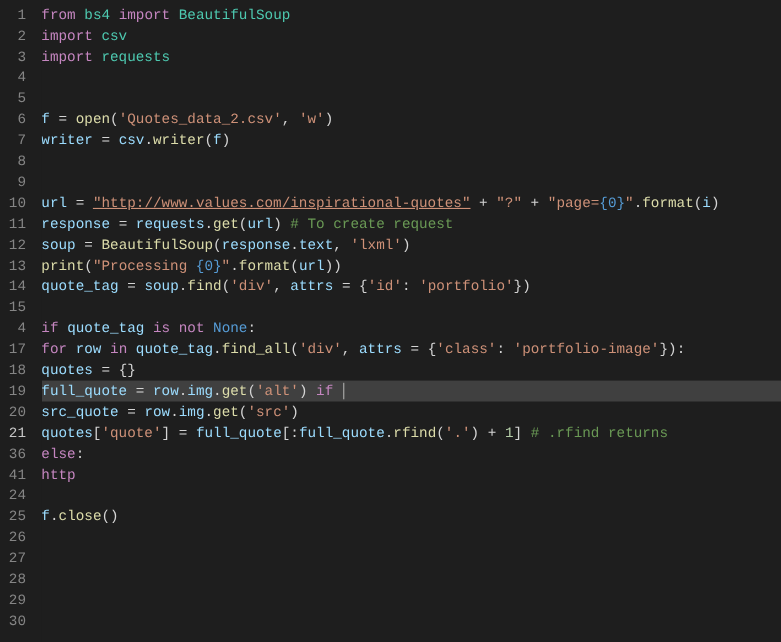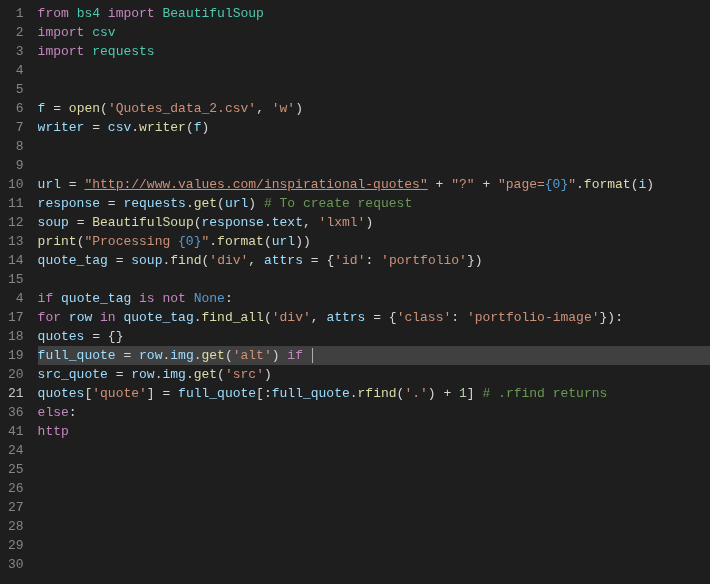--- a/index.html
+++ b/index.html
@@ -112,15 +112,16 @@
       <span class="line"></span>
       <span class="line">    <span class="tok-keyword">if</span> <span class="tok-var">quote_tag</span> <span class="tok-keyword">is</span> <span class="tok-keyword">not</span> <span class="tok-const">None</span><span class="tok-punct">:</span></span>
       <span class="line">        <span class="tok-keyword">for</span> <span class="tok-var">row</span> <span class="tok-keyword">in</span> <span class="tok-var">quote_tag</span><span class="tok-punct">.</span><span class="tok-func">find_all</span><span class="tok-punct">(</span><span class="tok-string">'div'</span><span class="tok-punct">,</span> <span class="tok-var">attrs</span> <span class="tok-op">=</span> <span class="tok-punct">{</span><span class="tok-string">'class'</span><span class="tok-punct">:</span> <span class="tok-string">'portfolio-image'</span><span class="tok-punct">}</span><span class="tok-punct">)</span><span class="tok-punct">:</span></span>
       <span class="line">            <span class="tok-var">quotes</span> <span class="tok-op">=</span> <span class="tok-punct">{</span><span class="tok-punct">}</span></span>
       <span class="line current">            <span class="tok-var">full_quote</span> <span class="tok-op">=</span> <span class="tok-var">row</span><span class="tok-punct">.</span><span class="tok-var">img</span><span class="tok-punct">.</span><span class="tok-func">get</span><span class="tok-punct">(</span><span class="tok-string">'alt'</span><span class="tok-punct">)</span> <span class="tok-keyword">if</span> <span class="cursor"></span></span>
       <span class="line">            <span class="tok-var">src_quote</span> <span class="tok-op">=</span> <span class="tok-var">row</span><span class="tok-punct">.</span><span class="tok-var">img</span><span class="tok-punct">.</span><span class="tok-func">get</span><span class="tok-punct">(</span><span class="tok-string">'src'</span><span class="tok-punct">)</span></span>
       <span class="line">            <span class="tok-var">quotes</span><span class="tok-punct">[</span><span class="tok-string">'quote'</span><span class="tok-punct">]</span> <span class="tok-op">=</span> <span class="tok-var">full_quote</span><span class="tok-punct">[</span><span class="tok-punct">:</span><span class="tok-var">full_quote</span><span class="tok-punct">.</span><span class="tok-func">rfind</span><span class="tok-punct">(</span><span class="tok-string">'.'</span><span class="tok-punct">)</span> <span class="tok-op">+</span> <span class="tok-number">1</span><span class="tok-punct">]</span> <span class="tok-comment"># .rfind returns</span></span>
       <span class="line">    <span class="tok-keyword">else</span><span class="tok-punct">:</span></span>
       <span class="line">        <span class="tok-keyword">http</span></span>
       <span class="line"></span>
+      <span class="line"><span class="tok-var">f</span><span class="tok-punct">.</span><span class="tok-func">close</span><span class="tok-punct">(</span><span class="tok-punct">)</span></span>
       <span class="line"></span>
     </div>
 </div>
 
 </body></html>

